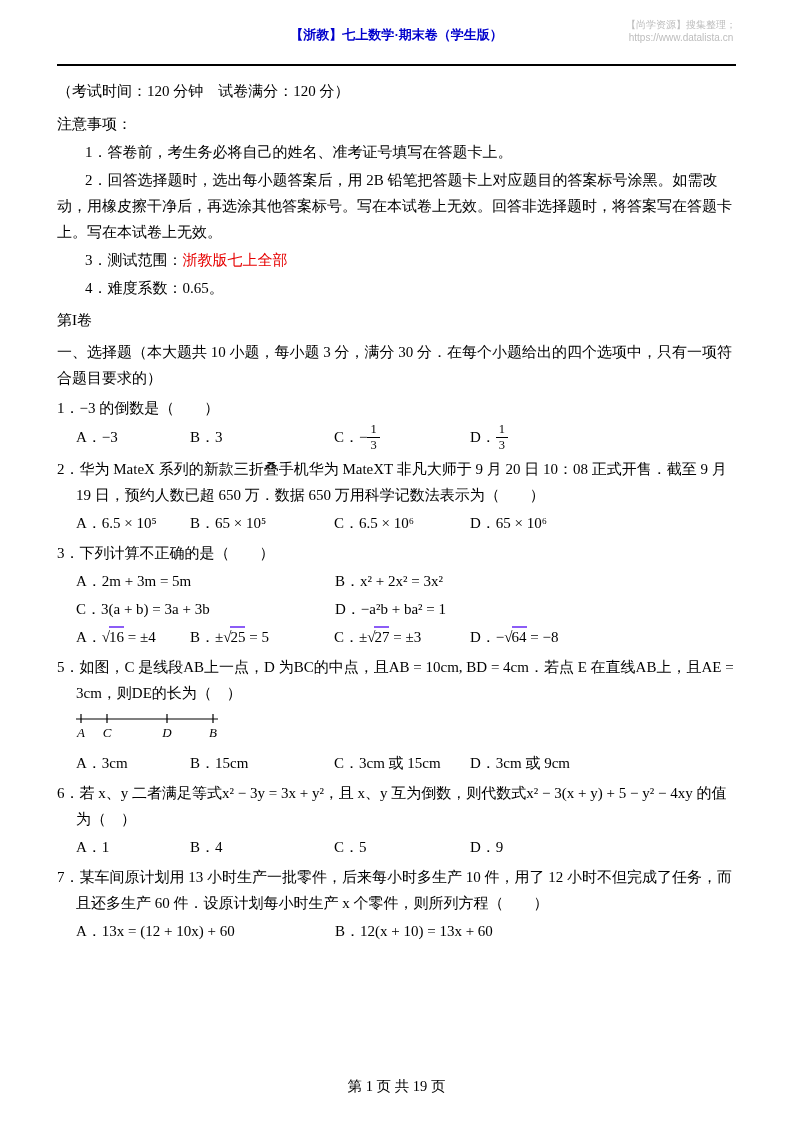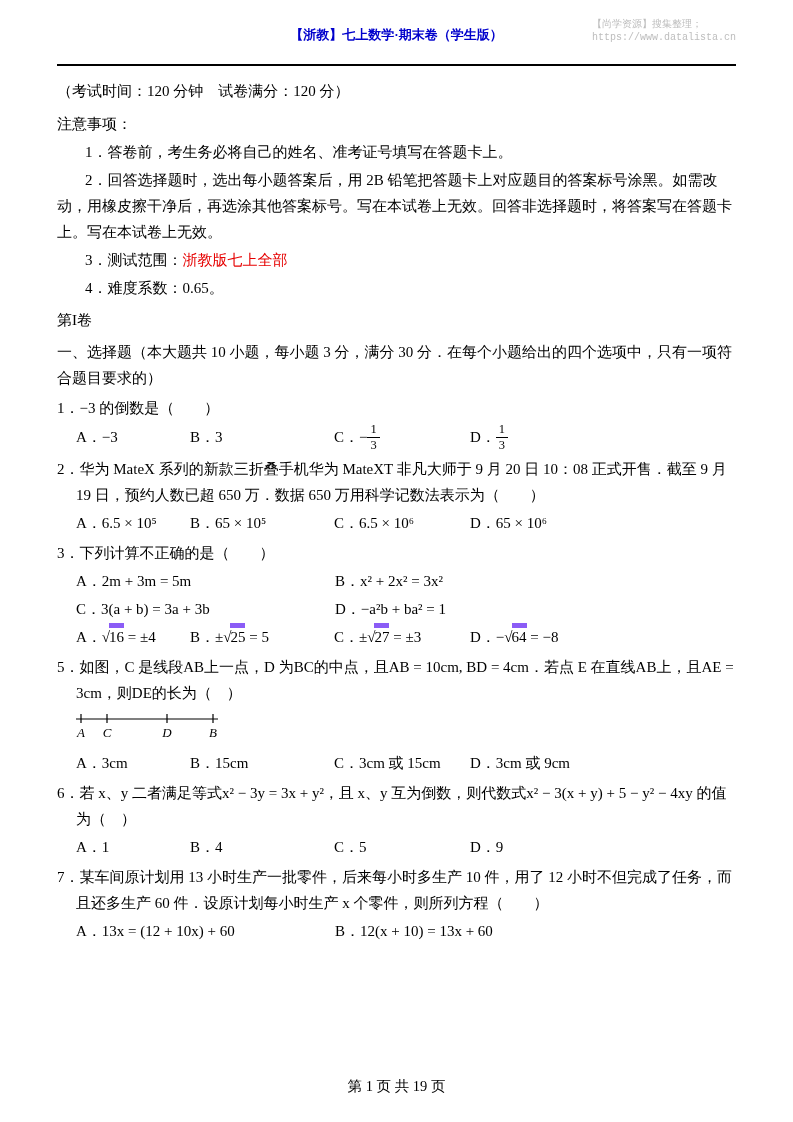--- a/index.html
+++ b/index.html
@@ -23,22 +23,22 @@
     font-weight: bold;
     color: #0000cc;
     text-align: center;
   }
   .watermark {
     position: absolute;
     top: 0; right: 0;
     color: #bdbdbd;
     font-size: 10px;
     line-height: 13px;
-    font-family: Liberation Mono, monospace;
-    text-align: left;
+    font-family: Liberation Sans, sans-serif;
+    text-align: center;
   }
   .rule { border: none; border-top: 2px solid #000; margin: 10px 0 8px 0; }
   p { margin: 1px 0; line-height: 26px; }
   .center { text-align: left; }
   .exam-info { margin: 4px 0 6px 0; }
   .note { text-indent: 28px; }
   .red { color: #e60000; }
   .volume { margin: 5px 0; }
   .q { padding-left: 19px; text-indent: -19px; margin-top: 3px; }
   .opts { padding-left: 19px; }
@@ -50,21 +50,21 @@
   .frac {
     display: inline-block;
     vertical-align: -0.55em;
     text-align: center;
     line-height: 1.05;
     font-size: 12.5px;
   }
   .frac .num { display: block; border-bottom: 1px solid #000; padding: 0 3px 1px 3px; }
   .frac .den { display: block; padding-top: 1px; }
   .sqrt-sign { letter-spacing: -1px; }
-  .rad { border-top: 5px solid #8b5cf6; padding-top: 1px; }
+  .rad { border-top: 2px solid #8b5cf6; padding-top: 1px; }
   .figure { margin: 3px 0 3px 19px; }
   .figure svg text {
     font-family: "Liberation Serif", "DejaVu Serif", serif;
     font-style: italic;
     font-size: 13px;
   }
   .footer {
     margin-top: auto;
     padding-top: 16px;
     text-align: center;

